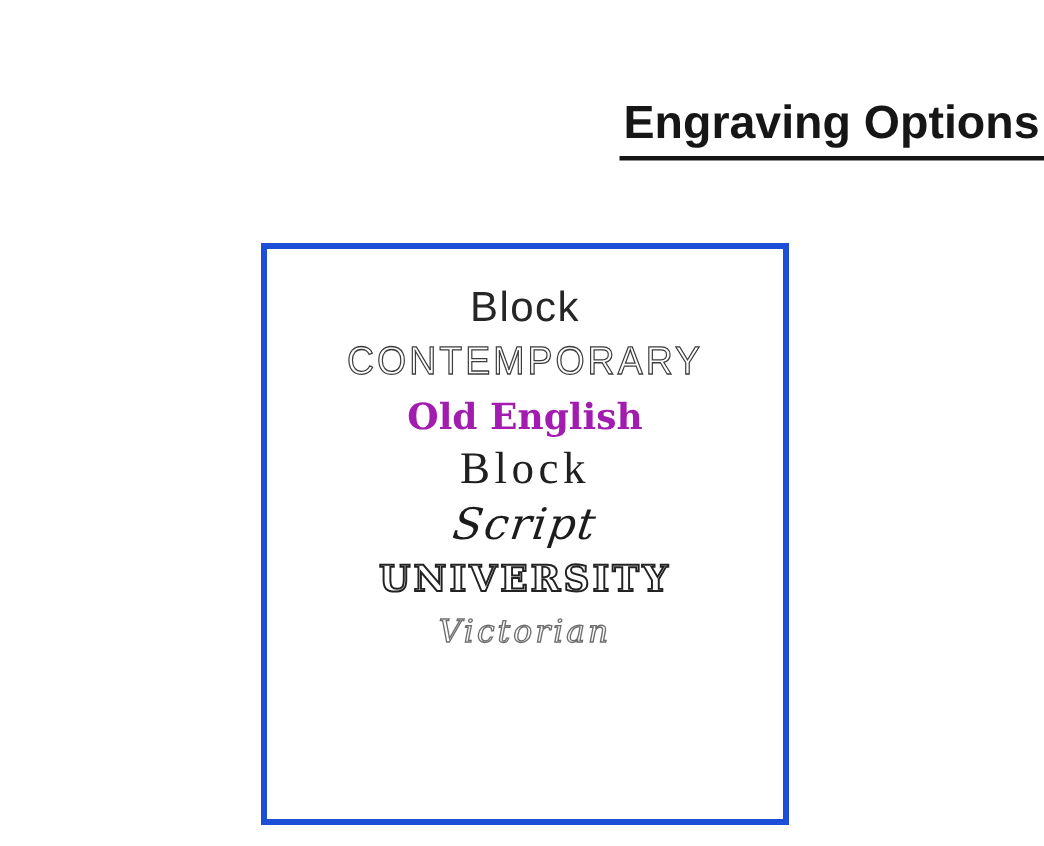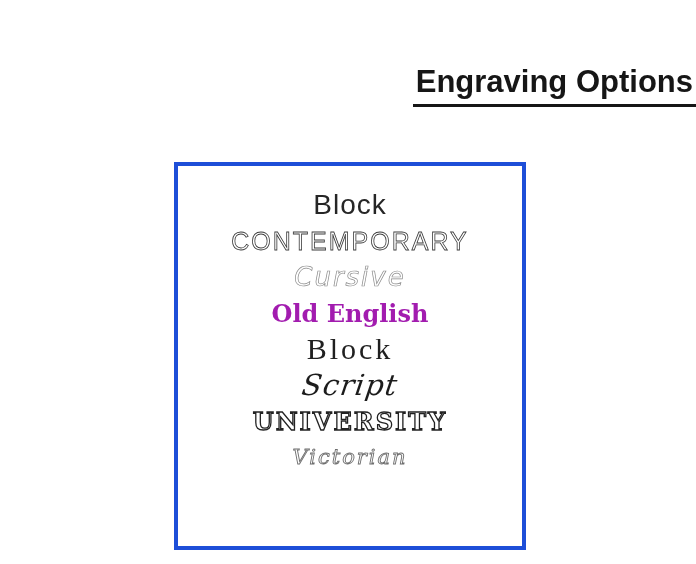--- a/index.html
+++ b/index.html
@@ -132,21 +132,20 @@
 
 <div class="stage">
 
   <div class="title-wrap">
     <span class="title">Engraving Options</span>
   </div>
 
   <div class="panel">
     <div class="sample s-block">Block</div>
     <div class="sample s-contemporary">CONTEMPORARY</div>
-    <div class="sample s-cursive">Cursive</div>
     <div class="sample s-old-english">Old English</div>
     <div class="sample s-roman">Block</div>
     <div class="sample s-script">Script</div>
     <div class="sample s-university">UNIVERSITY</div>
     <div class="sample s-victorian">Victorian</div>
   </div>
 
 </div>
 
 </body></html>

